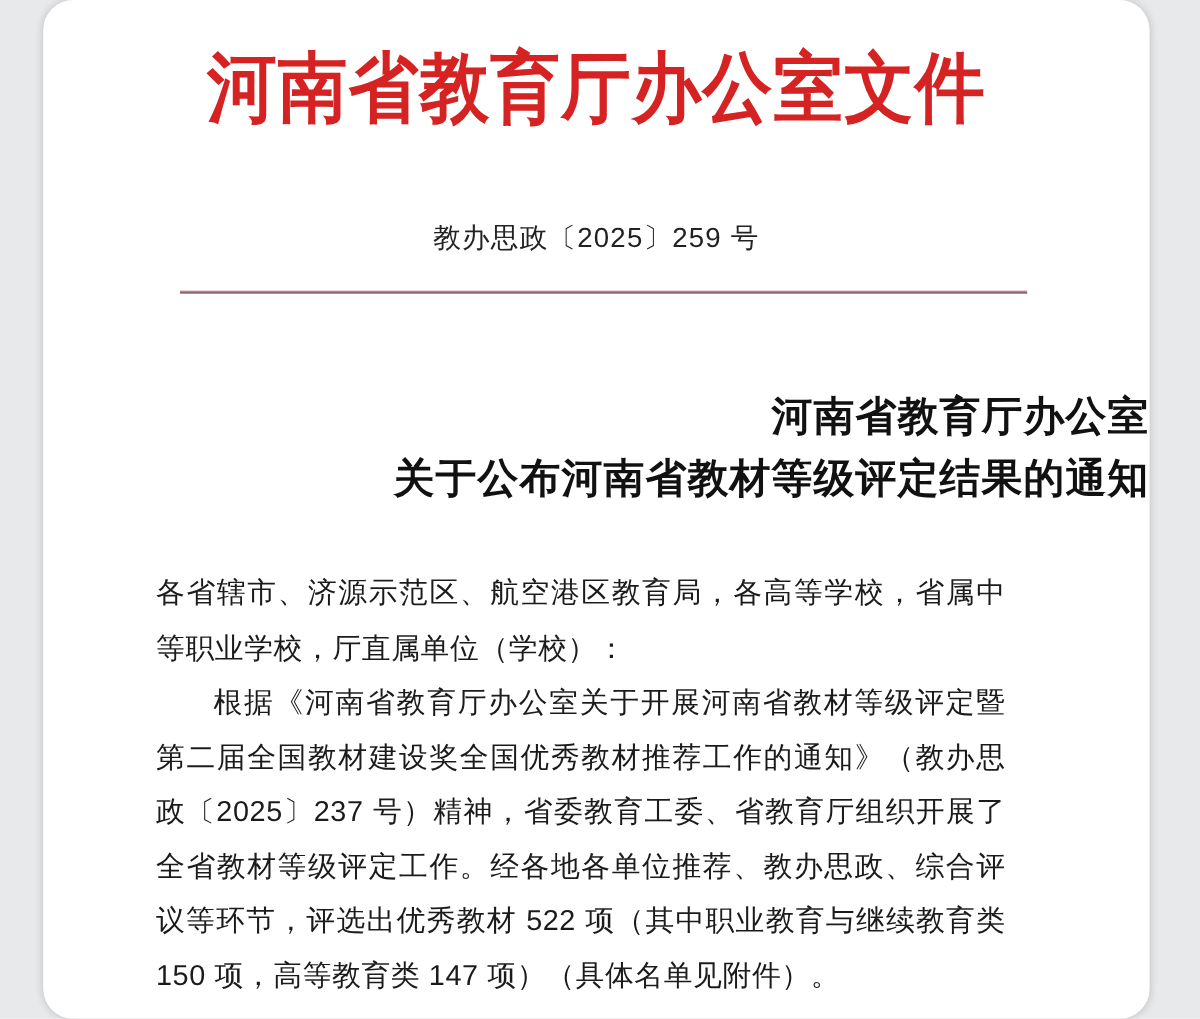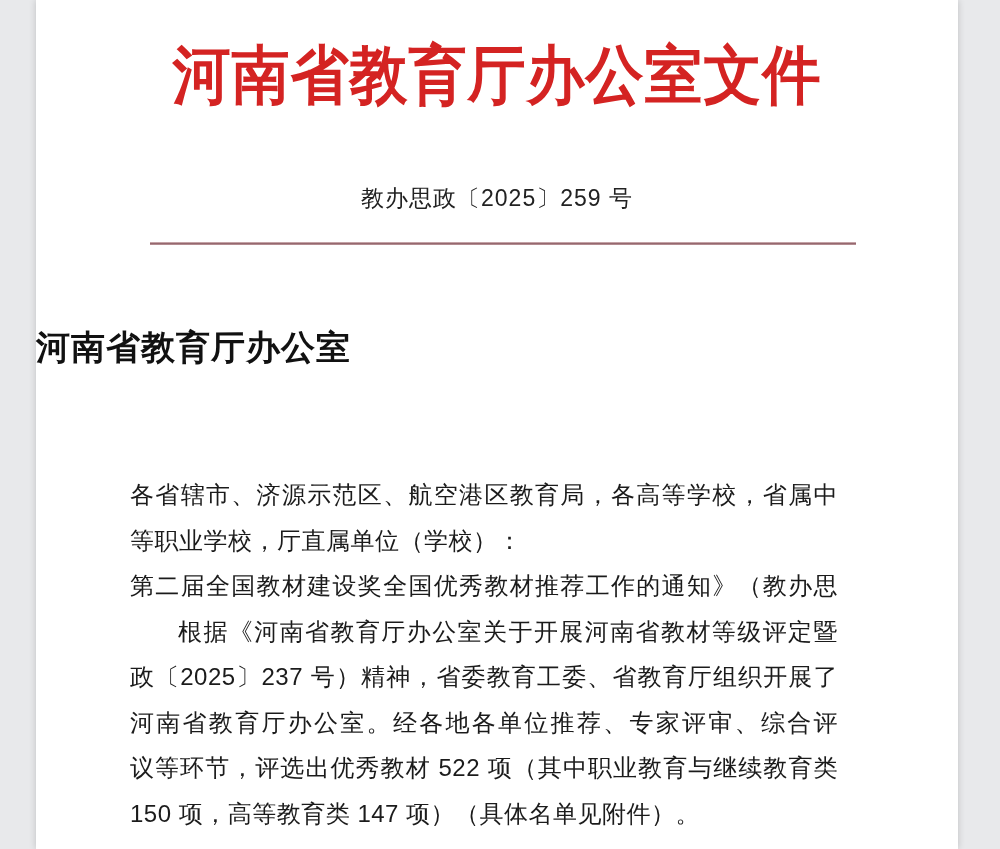--- a/index.html
+++ b/index.html
@@ -15,20 +15,21 @@
     background:var(--outer-bg);
     font-family:"Liberation Sans","DejaVu Sans",sans-serif;
     position:relative;
   }
   .page{
     position:absolute;
     left:36px; top:0;
     width:922px; height:849px;
     background:var(--page-bg);
     box-shadow:0 0 7px rgba(0,0,0,0.18);
+    border-radius:25px;
   }
   .header-title{
     position:absolute;
     left:0; right:0; top:36px;
     text-align:center;
     color:var(--header-red);
     font-size:58px;
     font-weight:bold;
     letter-spacing:1px;
     line-height:70px;
@@ -47,21 +48,21 @@
   }
   .divider{
     position:absolute;
     left:114px; top:242px;
     width:706px; height:3px;
     background:linear-gradient(to bottom,#dcc0c3 0%,#8e5f66 55%,#c9a6aa 100%);
   }
   .doc-title{
     position:absolute;
     left:0; right:0; top:321px;
-    text-align:left;
+    text-align:right;
     color:#111;
     font-weight:bold;
     font-size:34px;
     line-height:52px;
     letter-spacing:1px;
   }
   .body-text{
     position:absolute;
     left:94px; top:472px;
     width:708px;
@@ -93,26 +94,27 @@
 <div class="page">
 
   <div class="header-title">河南省教育厅办公室文件</div>
 
   <div class="doc-number">教办思政〔2025〕259 号</div>
 
   <div class="divider"></div>
 
   <div class="doc-title">
     <div>河南省教育厅办公室</div>
+    <div>关于公布河南省教材等级评定结果的通知</div>
   </div>
 
   <div class="body-text">
       <div class="line full">各省辖市、济源示范区、航空港区教育局，各高等学校，省属中</div>
       <div class="line last">等职业学校，厅直属单位（学校）：</div>
+      <div class="line full indent">根据《河南省教育厅办公室关于开展河南省教材等级评定暨</div>
       <div class="line full">第二届全国教材建设奖全国优秀教材推荐工作的通知》（教办思</div>
-      <div class="line full indent">根据《河南省教育厅办公室关于开展河南省教材等级评定暨</div>
       <div class="line full">政〔2025〕237 号）精神，省委教育工委、省教育厅组织开展了</div>
-      <div class="line full">河南省教育厅办公室。经各地各单位推荐、专家评审、综合评</div>
+      <div class="line full">全省教材等级评定工作。经各地各单位推荐、教办思政、综合评</div>
       <div class="line full">议等环节，评选出优秀教材 522 项（其中职业教育与继续教育类</div>
       <div class="line last">150 项，高等教育类 147 项）（具体名单见附件）。</div>
     </div>
 
 </div>
 
 </body></html>

